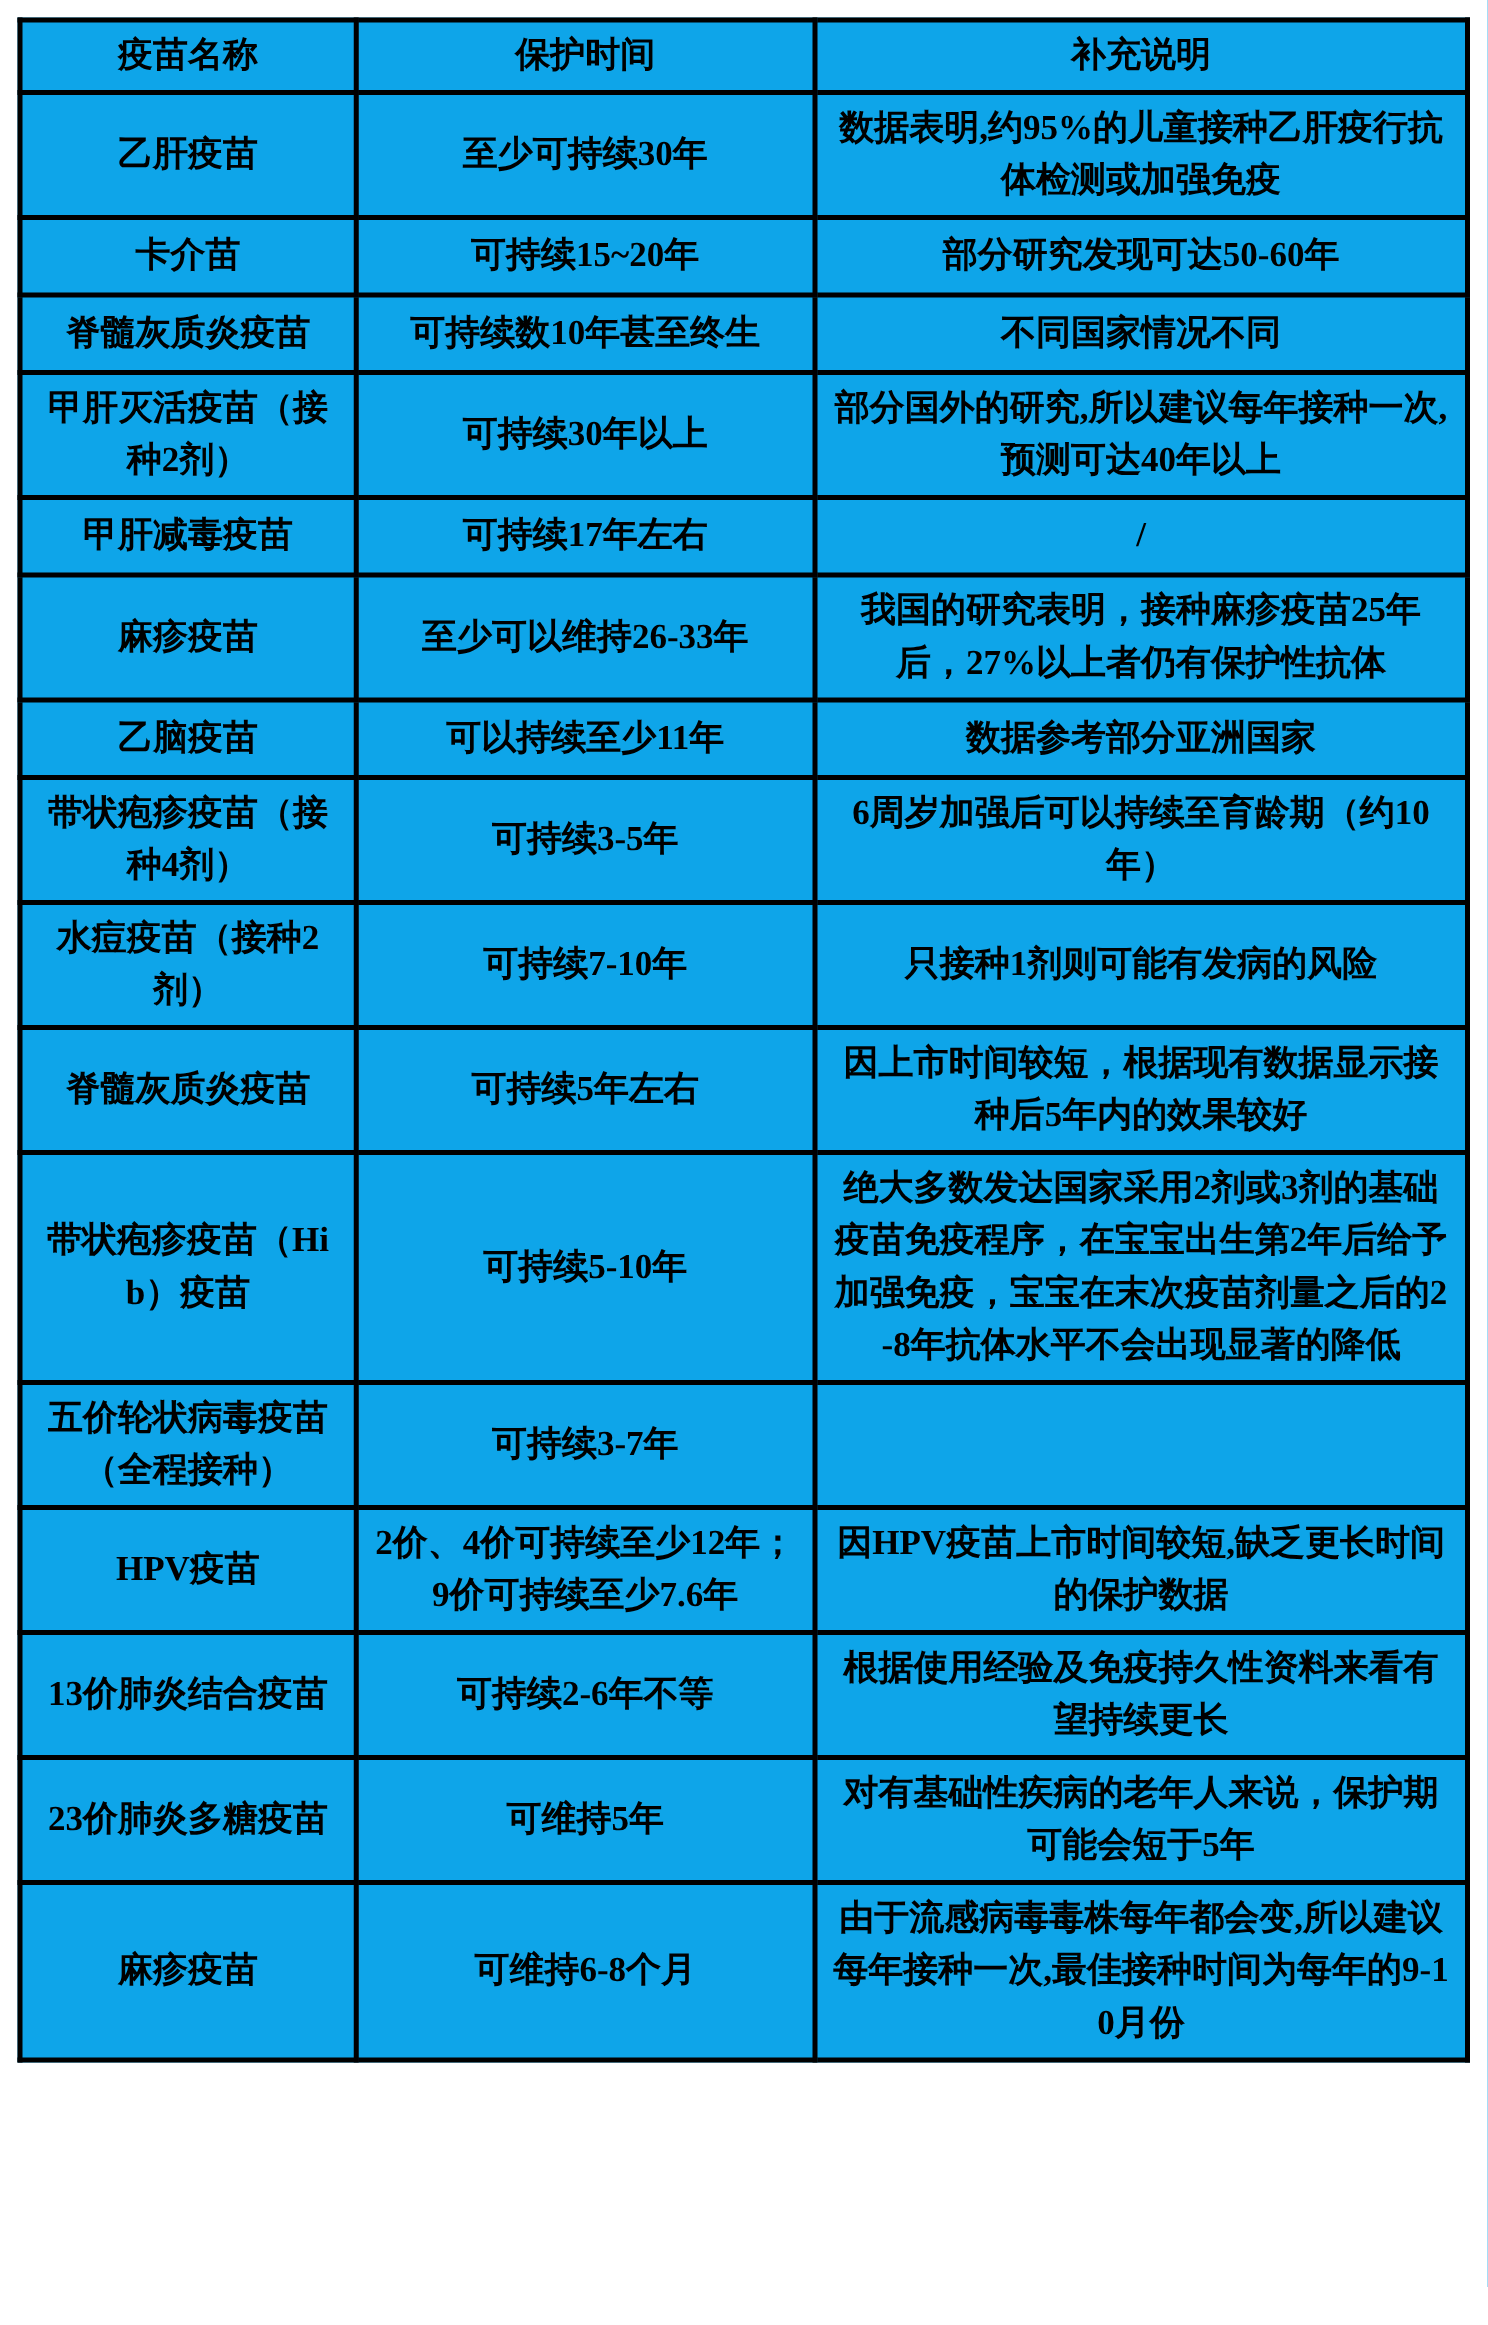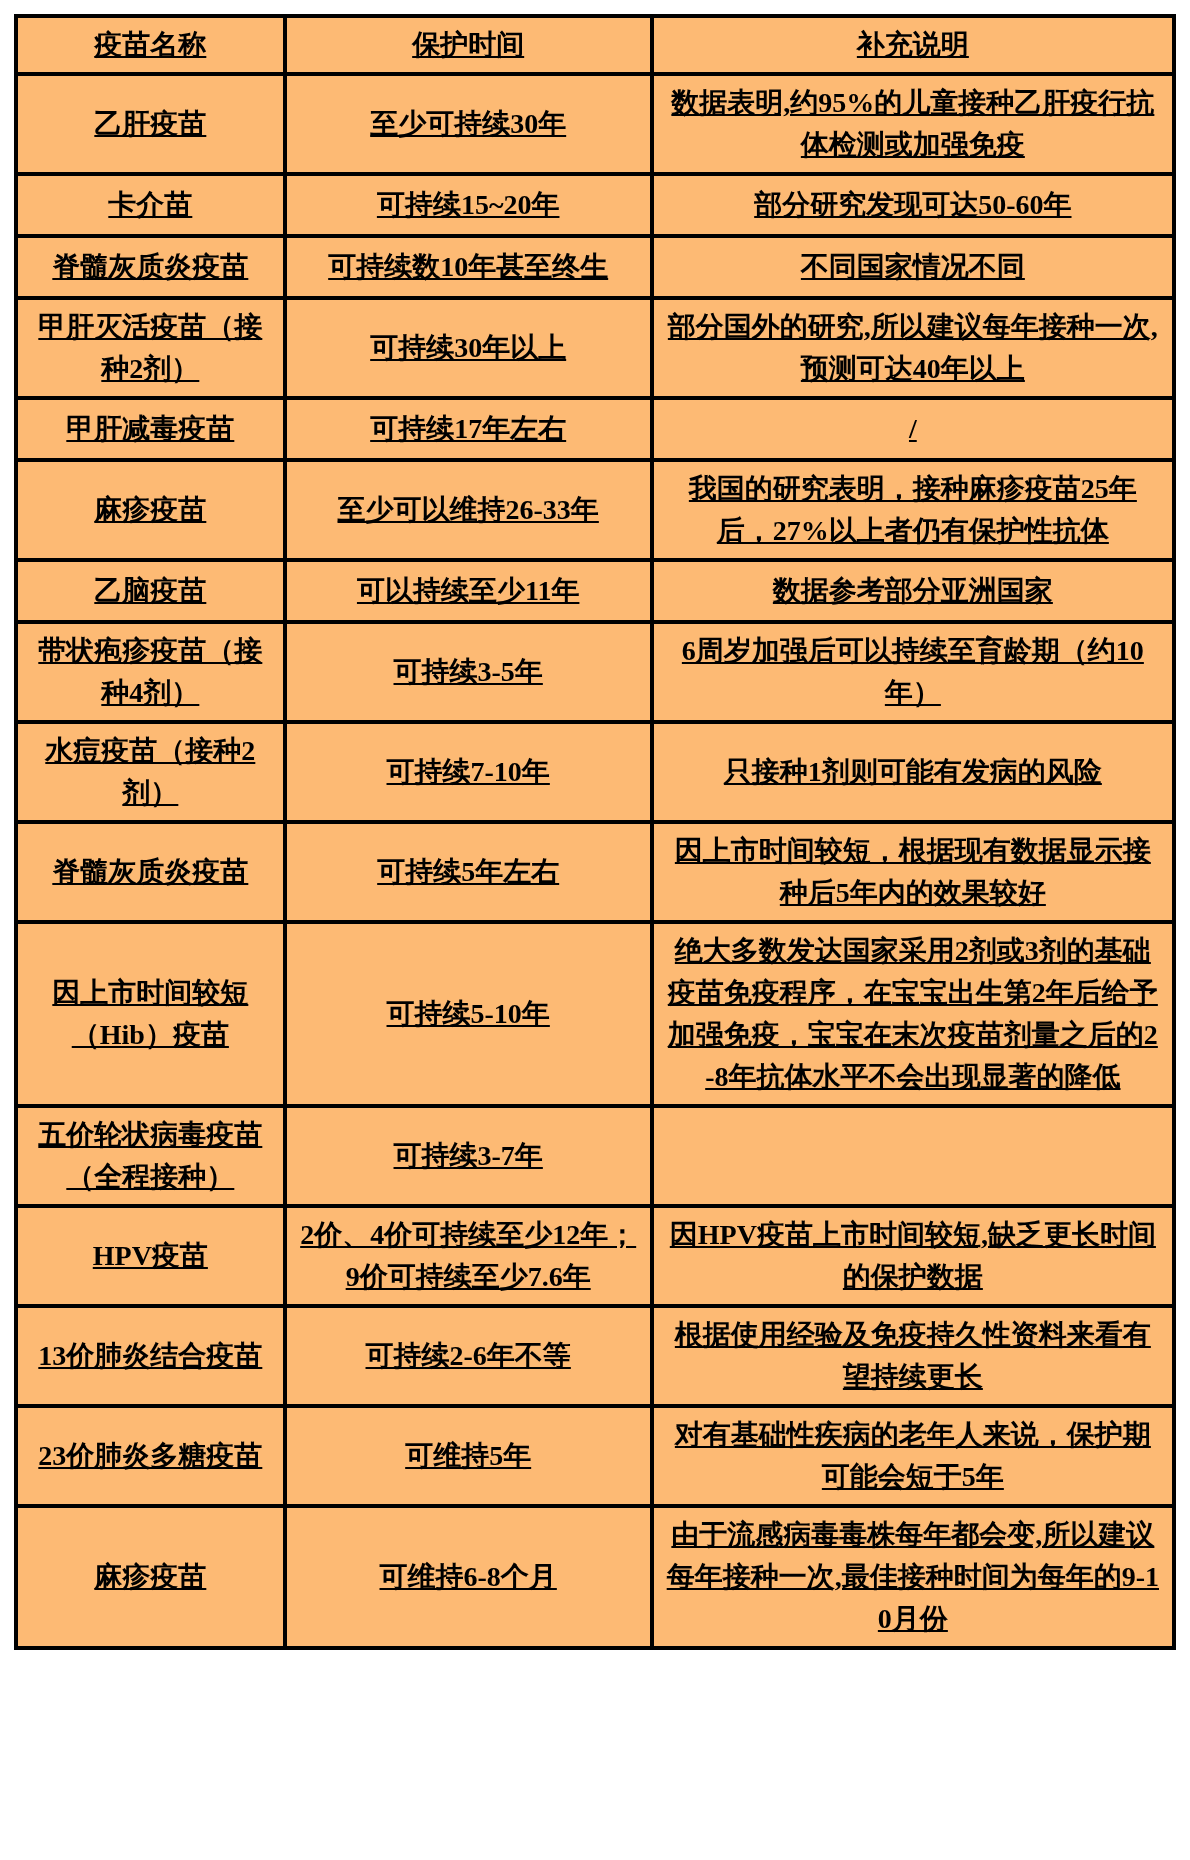--- a/index.html
+++ b/index.html
@@ -16,22 +16,21 @@
     width: 1190px;
     height: 1860px;
     background: #ffffff;
     box-sizing: border-box;
     padding: 14px;
   }
   table.vaccine-table {
     border-collapse: collapse;
     width: 1162px;
     table-layout: fixed;
-    background: #fdba74;
-    text-decoration: underline;
+    background: #0ea5e9;
   }
   .vaccine-table th,
   .vaccine-table td {
     border: 4px solid #000000;
     text-align: center;
     vertical-align: middle;
     font-size: 28px;
     font-weight: 700;
     line-height: 1.5;
     padding: 6px 10px;
@@ -110,21 +109,21 @@
         <td>水痘疫苗（接种2剂）</td>
         <td>可持续7-10年</td>
         <td>只接种1剂则可能有发病的风险</td>
       </tr>
       <tr class="h2">
         <td>脊髓灰质炎疫苗</td>
         <td>可持续5年左右</td>
         <td>因上市时间较短，根据现有数据显示接种后5年内的效果较好</td>
       </tr>
       <tr class="h4">
-        <td>因上市时间较短（Hib）疫苗</td>
+        <td>带状疱疹疫苗（Hib）疫苗</td>
         <td>可持续5-10年</td>
         <td>绝大多数发达国家采用2剂或3剂的基础疫苗免疫程序，在宝宝出生第2年后给予加强免疫，宝宝在末次疫苗剂量之后的2-8年抗体水平不会出现显著的降低</td>
       </tr>
       <tr class="h2">
         <td>五价轮状病毒疫苗（全程接种）</td>
         <td>可持续3-7年</td>
         <td></td>
       </tr>
       <tr class="h2">
         <td>HPV疫苗</td>

